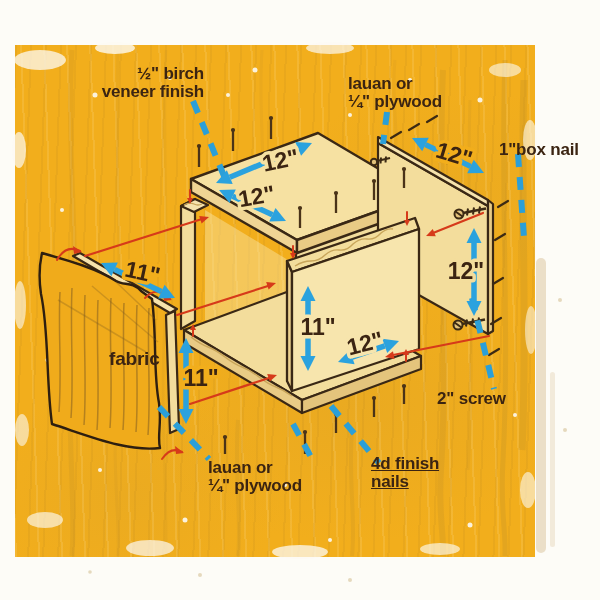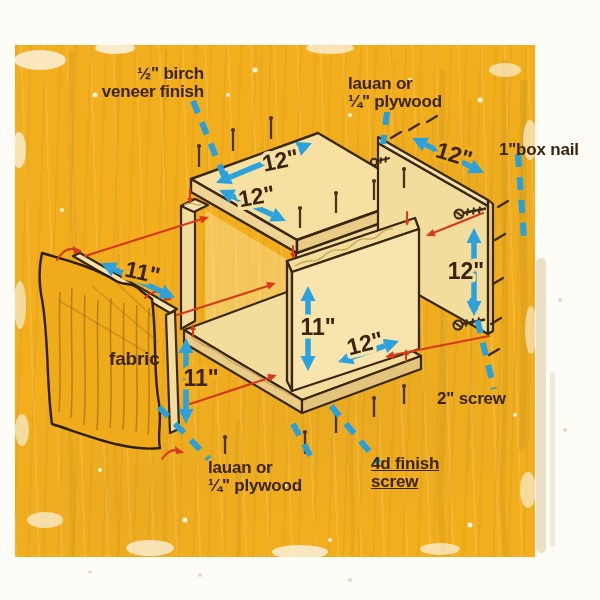--- a/index.html
+++ b/index.html
@@ -311,17 +311,17 @@
     <div>¼" plywood</div>
   </div>
   <div class="lbl lbl-boxnail">1"box nail</div>
   <div class="lbl lbl-fabric">fabric</div>
   <div class="lbl lbl-lauan-bottom">
     <div>lauan or</div>
     <div>¼" plywood</div>
   </div>
   <div class="lbl lbl-4d">
     <div>4d finish</div>
-    <div>screw</div>
+    <div>nails</div>
   </div>
   <div class="lbl lbl-screw">2" screw</div>
 
 </div>
 
 </body></html>

